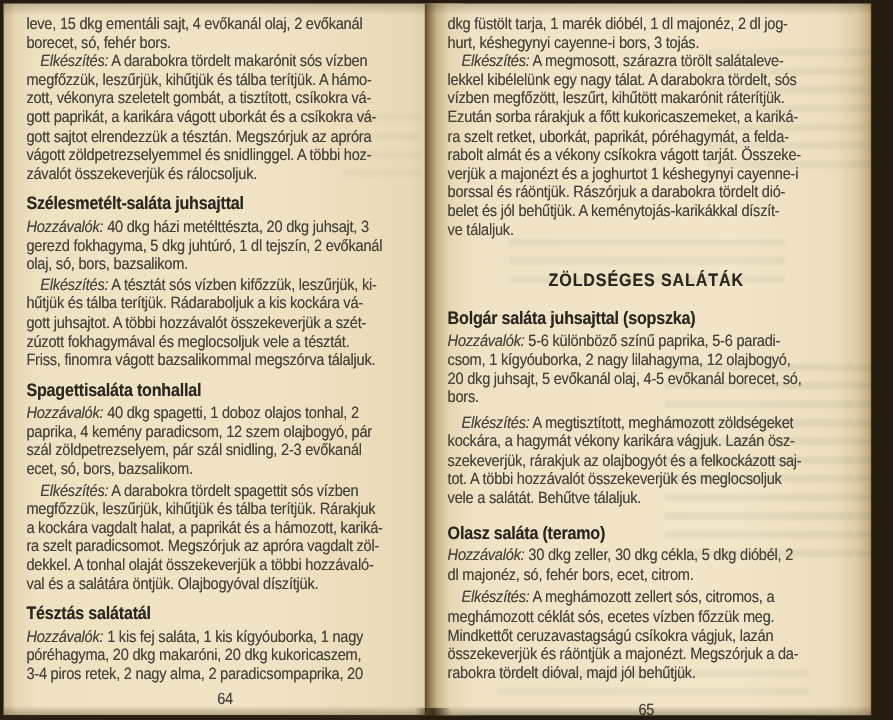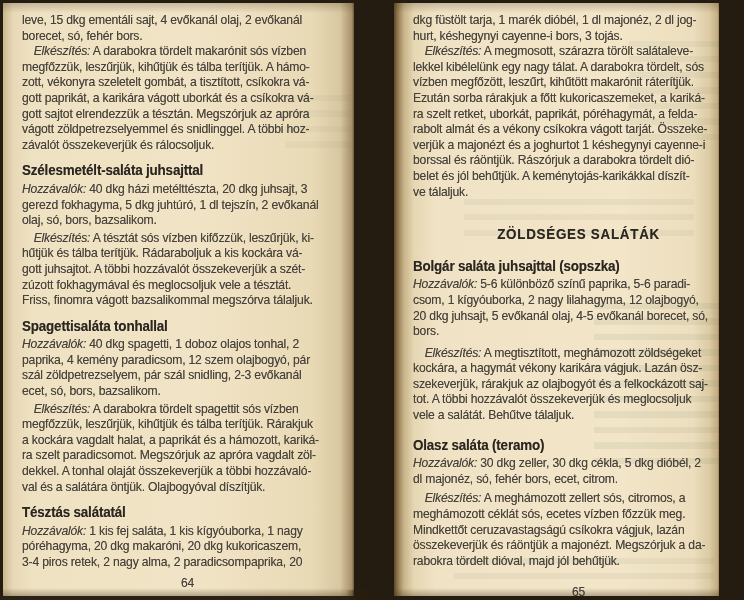--- a/index.html
+++ b/index.html
@@ -7,27 +7,27 @@
        font-family:"Liberation Sans", sans-serif;}
   .scan{position:relative;width:744px;height:600px;background:#241c10;overflow:hidden;}
 
   
   .page{position:absolute;top:3px;height:593px;overflow:hidden;}
   .page.left{
     left:3px;width:351px;
     background:linear-gradient(90deg,
       #c9b890 0px,#e7d9b6 10px,#efe2c2 30px,#f1e4c6 55%,
       #e9dab6 88%,#d8c7a0 96%,#a6906a 99.4%,#6d5939 100%);
+    padding-left:32px;
   }
   .page.right{
-    left:354px;width:325px;
+    left:354px;width:372px;
     background:linear-gradient(90deg,
       #5c4829 0px,#947c52 4px,#c8b48a 10px,#e6d7b3 20px,
       #f0e3c5 42px,#f2e5c8 70%,#ecdebd 92%,#dccba4 97%,#c4ae84 99.5%,#a08754 100%);
-    margin-left:40px;
   }
   
   .page::before{content:"";position:absolute;left:0;right:0;top:0;height:10px;
     background:linear-gradient(180deg,rgba(70,55,30,.25),rgba(70,55,30,0));pointer-events:none;}
   .page::after{content:"";position:absolute;left:0;right:0;bottom:0;height:8px;
     background:linear-gradient(0deg,rgba(60,45,22,.35),rgba(60,45,22,0));pointer-events:none;}
 
   
   .text{position:absolute;top:9px;left:19px;width:370px;
     transform:scaleX(0.895);transform-origin:0 0;

